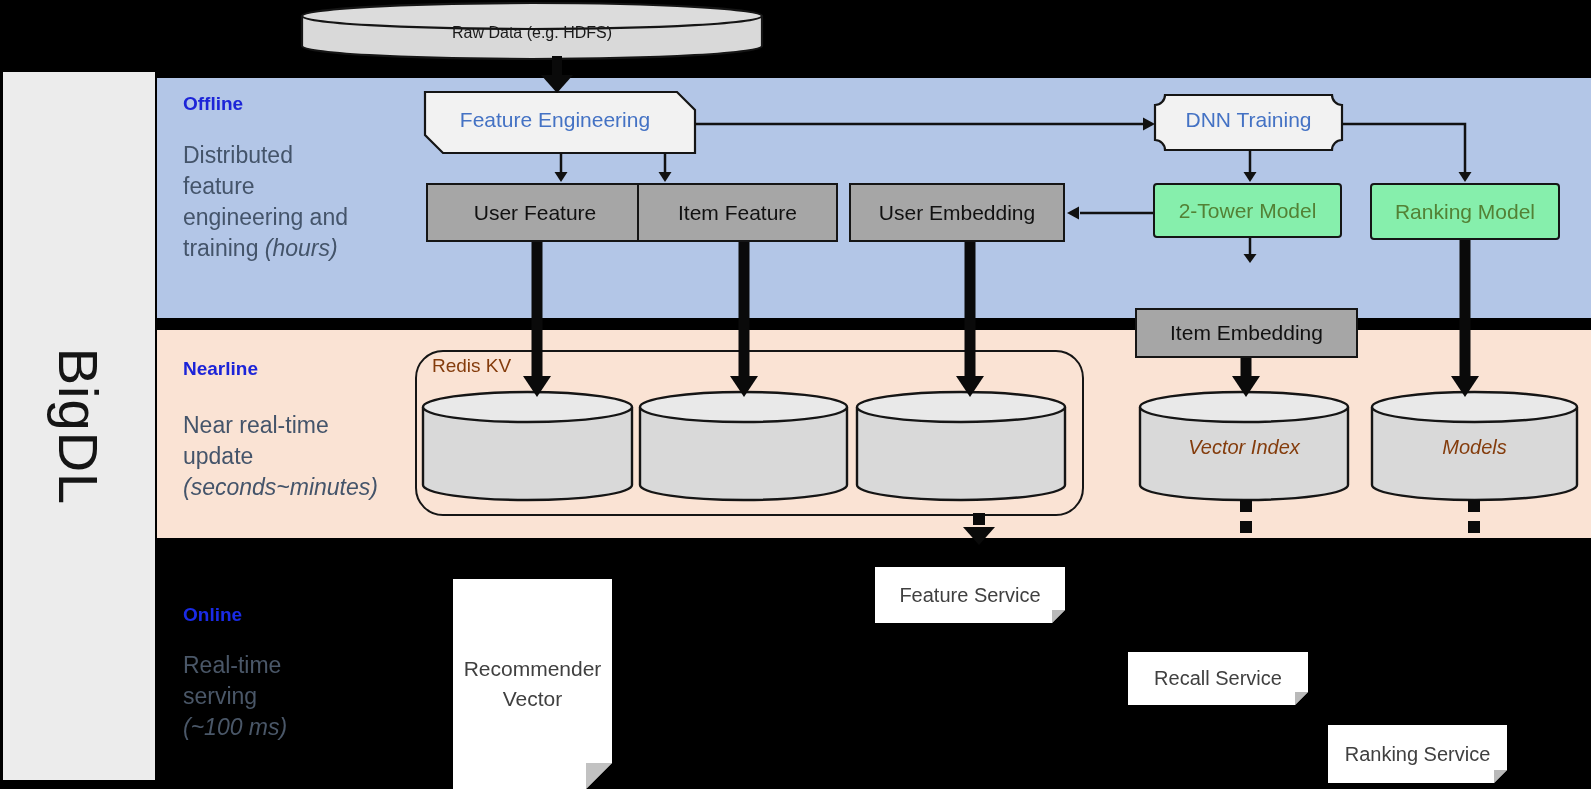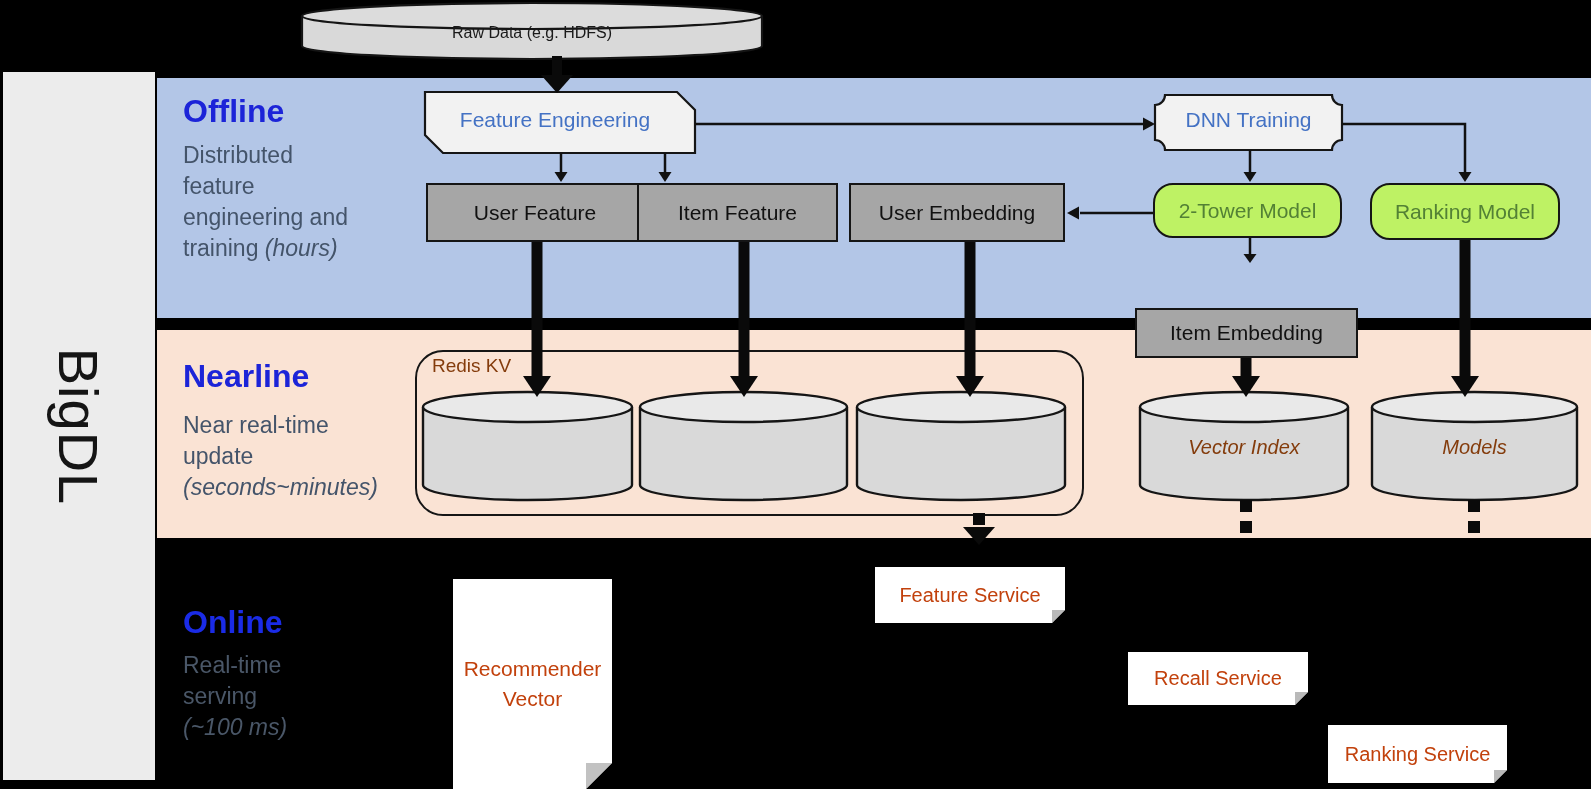--- a/index.html
+++ b/index.html
@@ -16,35 +16,35 @@
     display:flex;align-items:center;justify-content:center;}
   #brand-bar span{transform:rotate(90deg);font-size:56px;color:#151515;letter-spacing:1px;white-space:nowrap;}
   
   #wires{left:0;top:0;z-index:3;}
   #redis-container{left:415px;top:350px;width:665px;height:162px;border:2.5px solid #151515;
     border-radius:28px;z-index:2;}
   
   .node{z-index:4;display:flex;align-items:center;justify-content:center;text-align:center;
     box-sizing:border-box;}
   .gray-node{background:#A6A6A6;border:2.2px solid #151515;color:#111;font-size:21px;}
-  .round-node{background:#bef264;border:2.2px solid #151515;border-radius:20px;color:#538135;font-size:21px;}
+  .round-node{background:#86efac;border:2.2px solid #151515;border-radius:4px;color:#538135;font-size:21px;}
   .shape-label{z-index:4;display:flex;align-items:center;justify-content:center;text-align:center;
     color:#4472C4;font-size:21px;}
   .cyl-label{z-index:4;display:flex;align-items:center;justify-content:center;color:#843C0C;font-size:20px;font-style:italic;}
   #raw-data-label{left:302px;top:18px;width:460px;height:30px;z-index:4;display:flex;
     align-items:center;justify-content:center;color:#1a1a1a;font-size:16px;}
   #redis-kv-label{left:432px;top:355px;width:140px;height:26px;z-index:4;color:#843C0C;font-size:19px;}
   
-  .sec-title{z-index:4;font-size:32px;font-weight:600;color:#1C24D8;}
+  .sec-title{z-index:4;font-size:19px;font-weight:600;color:#1C24D8;}
   .sec-desc{z-index:4;font-size:23px;line-height:31px;color:#44546A;}
   .it{font-style:italic;}
   #online-title{color:#1A2BE6;}
   #online-desc{color:#4A5768;}
   
-  .page{z-index:4;background:#ffffff;color:#c2410c;font-size:20px;
+  .page{z-index:4;background:#ffffff;color:#404040;font-size:20px;
     display:flex;align-items:center;justify-content:center;text-align:center;
     clip-path:polygon(0 0,100% 0,100% calc(100% - 13px),calc(100% - 13px) 100%,0 100%);}
   .fold{position:absolute;right:0;bottom:0;width:13px;height:13px;background:#b9b9b9;
     clip-path:polygon(0 0,100% 0,0 100%);}
   #recommender-doc{left:453px;top:579px;width:159px;height:210px;font-size:21px;line-height:30px;
     clip-path:polygon(0 0,100% 0,100% calc(100% - 26px),calc(100% - 26px) 100%,0 100%);}
   #recommender-doc .fold{width:26px;height:26px;background:#c2c2c2;}
   #feature-service{left:875px;top:567px;width:190px;height:56px;}
   #recall-service{left:1128px;top:652px;width:180px;height:53px;}
   #ranking-service{left:1328px;top:725px;width:179px;height:58px;}

